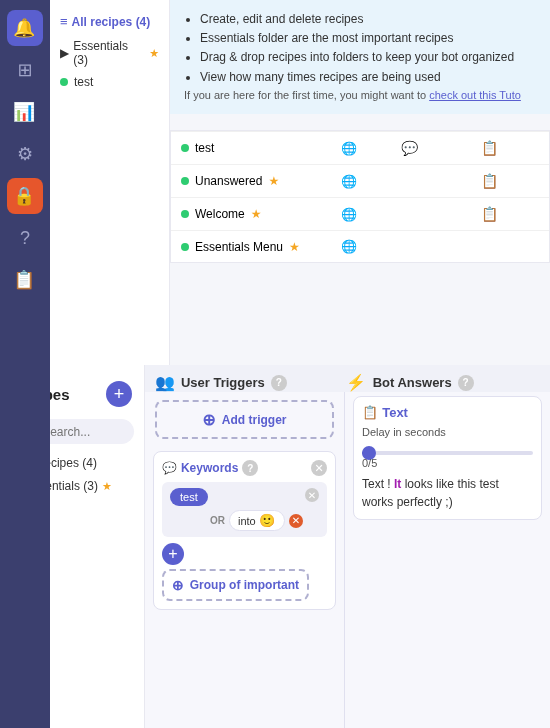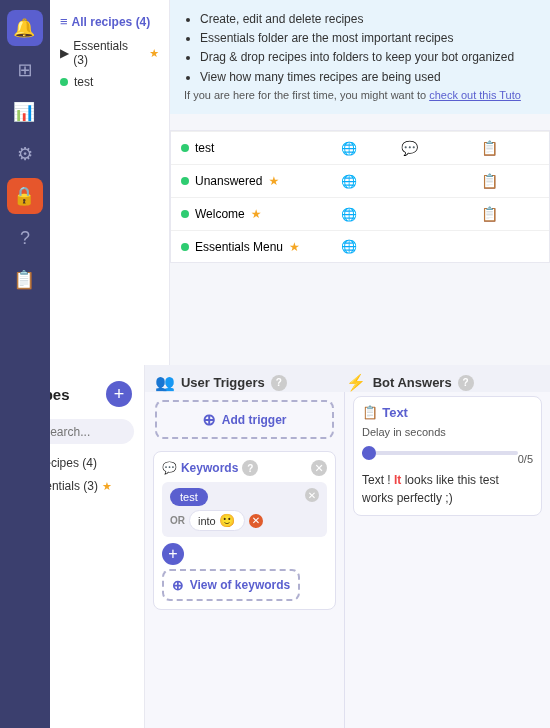--- a/index.html
+++ b/index.html
@@ -223,21 +223,21 @@
     .kw-tag {
       display: inline-flex; align-items: center;
       background: #5a5fcf; color: #fff;
       border-radius: 14px; padding: 3px 10px;
       font-size: 11px; font-weight: 500;
     }
     .kw-row {
       display: flex; align-items: center; gap: 4px; margin-top: 4px;
     }
     .or-label {
-      font-size: 10px; color: #888; font-weight: 600;
+      font-size: 10px; color: #888; font-weight: 600; margin-left: 40px;
     }
     .kw-tag2 {
       display: inline-flex; align-items: center; gap: 4px;
       background: #fff; border: 1px solid #e0e0ef;
       border-radius: 14px; padding: 2px 8px;
       font-size: 11px; color: #333;
     }
     .emoji-icon { font-size: 13px; }
     .kw-remove {
       width: 14px; height: 14px; border-radius: 50%;
@@ -268,38 +268,38 @@
       border-radius: 8px;
       padding: 8px;
     }
     .text-card-title {
       display: flex; align-items: center; gap: 4px;
       font-weight: 700; font-size: 13px; color: #5a5fcf;
       margin-bottom: 6px;
     }
     .delay-section { margin-bottom: 6px; }
     .delay-label { font-size: 11px; color: #555; margin-bottom: 13px; }
-    .delay-slider-wrap { display: flex; flex-direction: row; justify-content: flex-end; }
+    .delay-slider-wrap { display: flex; flex-direction: column; justify-content: flex-end; }
     .delay-slider {
       -webkit-appearance: none;
       width: 100%; height: 4px;
       border-radius: 2px;
       background: linear-gradient(to right, #5a5fcf 0%, #5a5fcf 2%, #dde 2%, #dde 100%);
       outline: none; cursor: pointer;
     }
     .delay-slider::-webkit-slider-thumb {
       -webkit-appearance: none;
       width: 14px; height: 14px;
       border-radius: 50%; background: #5a5fcf; cursor: pointer;
     }
     .delay-value { font-size: 11px; color: #555; margin-top: 2px; }
     .text-content {
       font-size: 12px; color: #333; line-height: 1.5;
     }
-    .text-content .highlight { color: #ef4444; font-weight: 600; }
+    .text-content .highlight { color: #a21caf; font-weight: 600; }
 
     
     .editor-header-row {
       display: flex; align-items: center;
       padding: 8px 10px 0 10px; gap: 60px;
     }
   </style>
 </head>
 <body>
 
@@ -457,21 +457,21 @@
               <span class="emoji-icon">🙂</span>
             </div>
             <div class="kw-remove">✕</div>
           </div>
         </div>
 
         <div class="add-kw-btn">+</div>
 
         <button class="group-keywords-btn">
           <span style="font-size:14px;">⊕</span>
-          <span>View of keywords</span>
+          <span>Group of important</span>
         </button>
       </div>
     </div>
 
     <div class="col-answers">
       <div class="text-card">
         <div class="text-card-title">
           <span>📋</span>
           <span>Text</span>
         </div>

